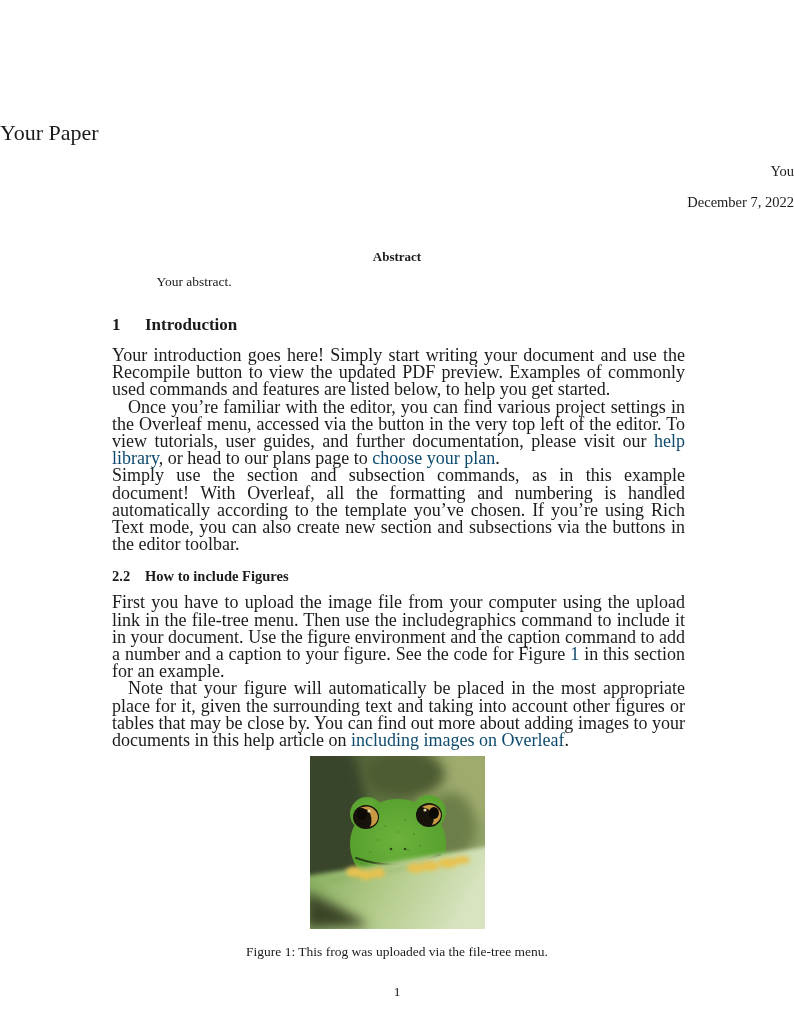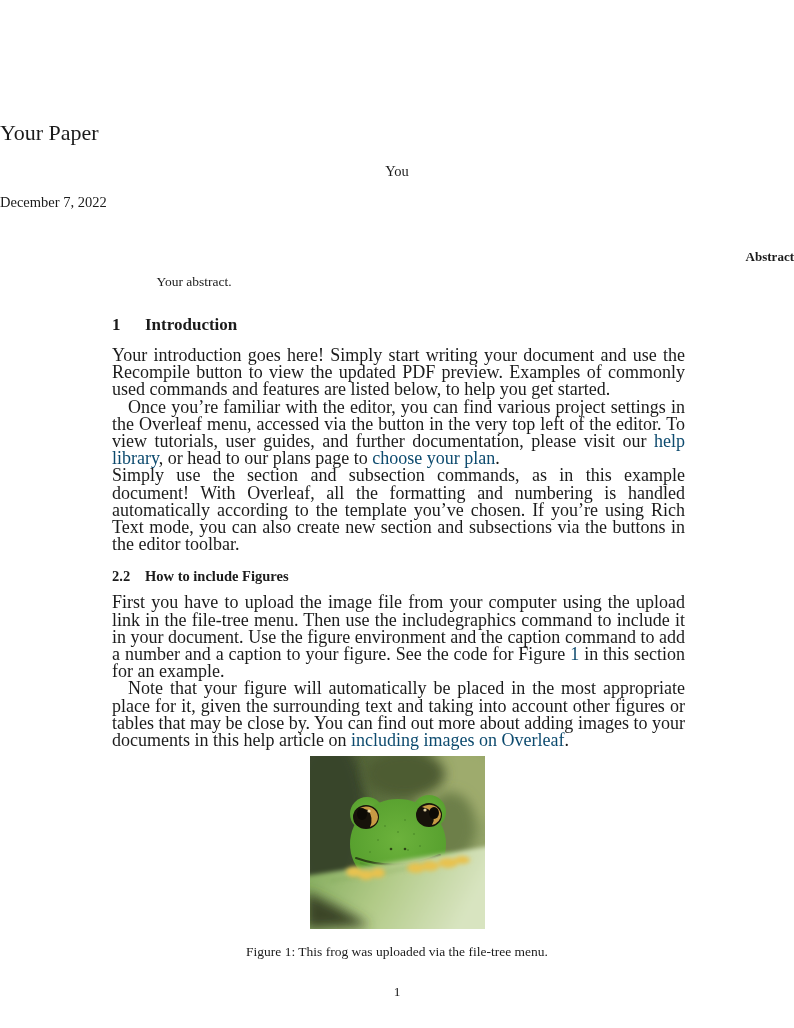--- a/index.html
+++ b/index.html
@@ -14,32 +14,32 @@
     font-family: "Liberation Serif", "DejaVu Serif", serif;
     color: #1b1b1b;
     overflow: hidden;
   }
   .doc-title {
     text-align: left;
     font-size: 22px;
     line-height: 26px;
   }
   .doc-author {
-    text-align: center;
+    text-align: right;
     font-size: 14.5px;
     margin-top: 17px;
   }
   .doc-date {
-    text-align: left;
+    text-align: right;
     font-size: 14.5px;
     margin-top: 14px;
     font-family: Liberation Serif, serif;
   }
   .abstract-heading {
-    text-align: right;
+    text-align: center;
     font-weight: bold;
     font-size: 13px;
     margin-top: 38px;
   }
   .abstract-body {
     width: 505px;
     margin: 8px auto 0 auto;
     font-size: 13.5px;
     text-indent: 12px;
     line-height: 17px;

